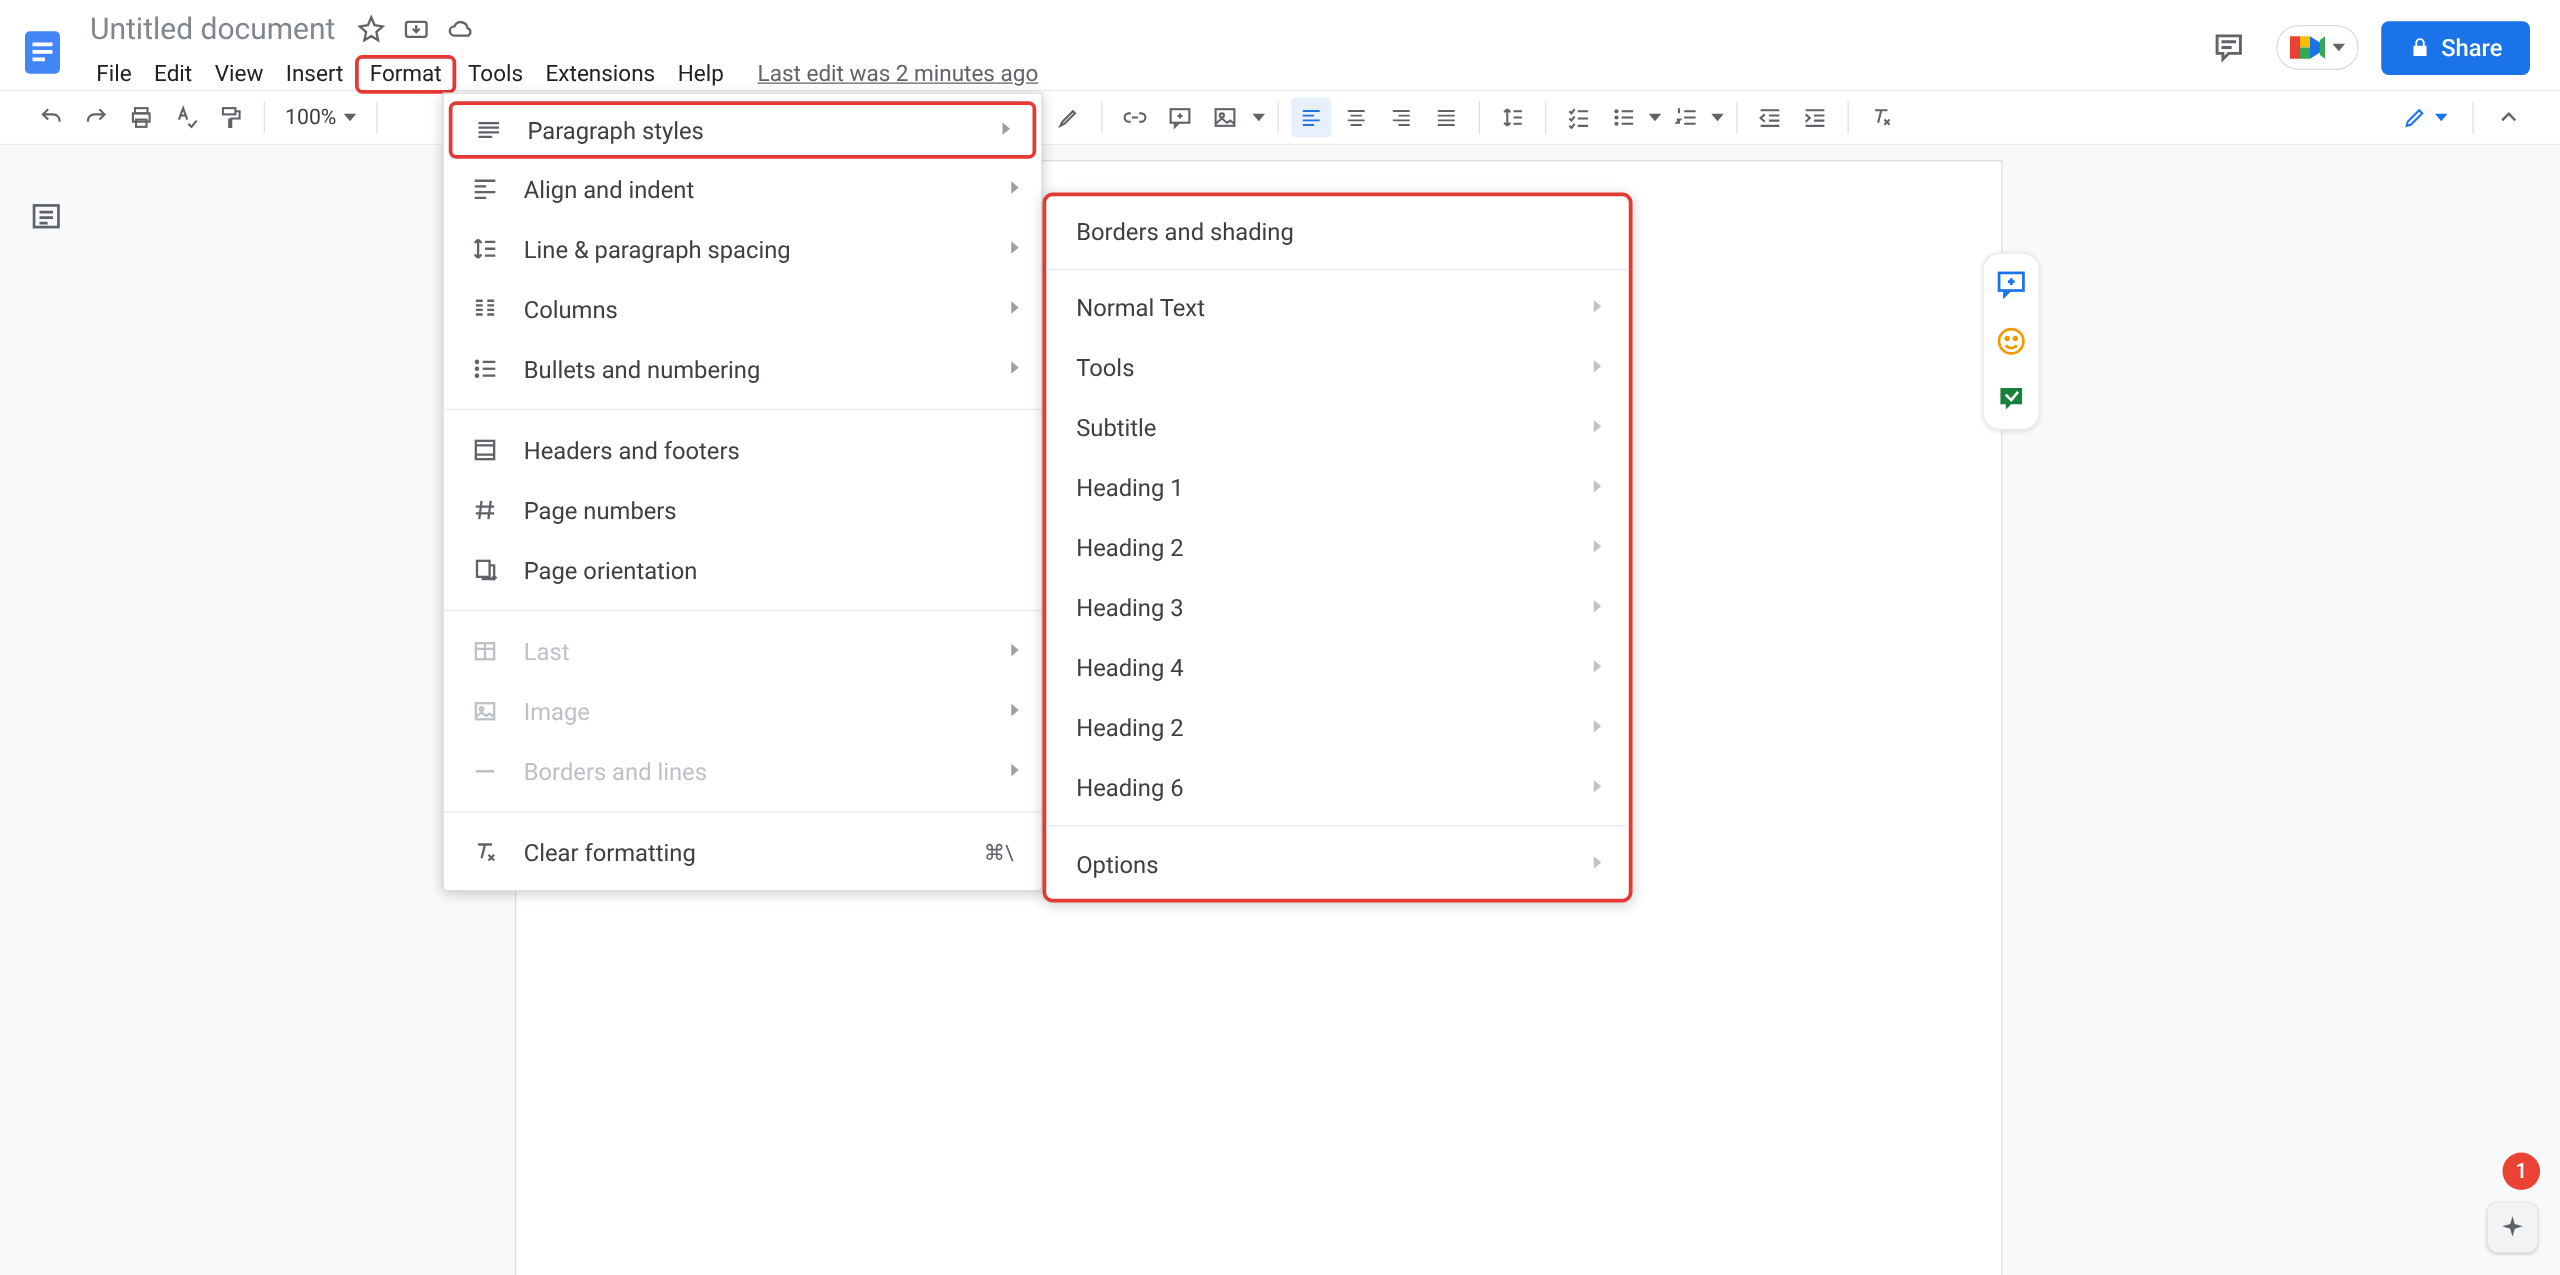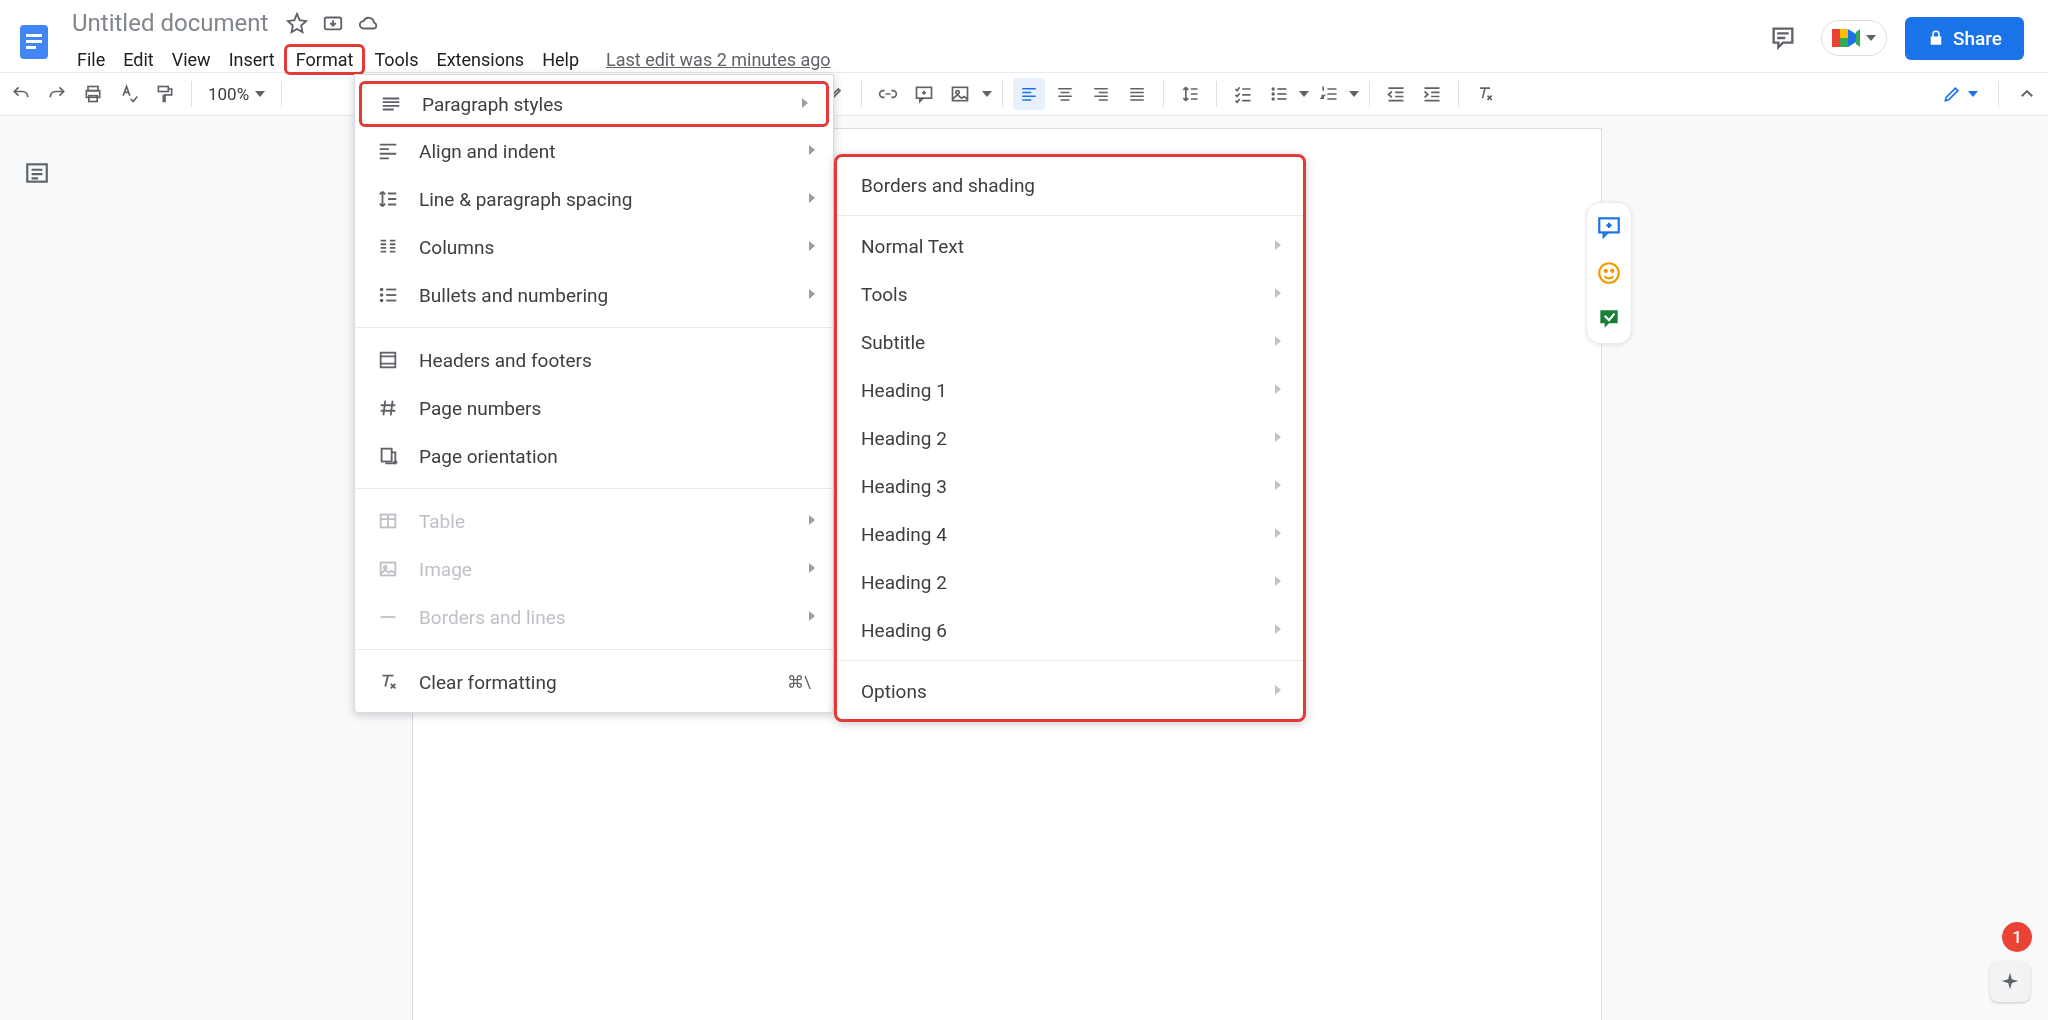--- a/index.html
+++ b/index.html
@@ -20,21 +20,21 @@
   .menu-item.open-hl { border:3px solid #e53935; border-radius:6px; padding:2px 9px; }
   .last-edit { color:#5f6368; font-size:18px; text-decoration:underline; margin-left:18px; }
 
   .title-right { margin-left:auto; display:flex; align-items:center; gap:18px; padding-right:16px; height:60px; }
   .cmt-btn { width:40px; height:40px; display:flex; align-items:center; justify-content:center; color:#5f6368; }
   .meet-pill { display:flex; align-items:center; gap:6px; border:1px solid #dadce0; border-radius:22px; padding:6px 10px; }
   .meet-logo { width:28px; height:22px; position:relative; }
   .share-btn { background:#1a73e8; color:#fff; border-radius:6px; padding:10px 22px; font-size:19px; font-weight:500; display:flex; align-items:center; gap:8px; }
 
   
-  .toolbar { height:44px; border-top:1px solid #e8eaed; border-bottom:1px solid #e8eaed; display:flex; align-items:center; padding:0 5px; gap:4px; }
+  .toolbar { height:44px; border-top:1px solid #e8eaed; border-bottom:1px solid #e8eaed; display:flex; align-items:center; padding:0 25px; gap:4px; }
   .tb-btn { width:32px; height:32px; display:flex; align-items:center; justify-content:center; color:#5f6368; border-radius:4px; }
   .tb-btn.active { background:#e8f0fe; color:#1a73e8; }
   .tb-sep { width:1px; height:26px; background:#e0e0e0; margin:0 6px; }
   .zoom { font-size:17px; color:#3c4043; padding:0 6px; display:flex; align-items:center; gap:6px;}
   .toolbar-gap { width:362px; } 
   .tb-right { margin-left:auto; display:flex; align-items:center; gap:6px; }
   .pen-pill { display:flex; align-items:center; gap:6px; background:#fff; border-radius:4px; padding:4px 8px; color:#1a73e8; }
 
   
   .canvas { position:absolute; top:116px; left:0; right:0; bottom:0; background:#f8f9fa; }
@@ -421,21 +421,21 @@
       <span>Page orientation</span>
     </div>
     <div class="fm-sep"></div>
     <div class="fm-item disabled">
       <span class="fi-icon">
         <svg width="22" height="22" viewBox="0 0 24 24" fill="none" stroke="#bdc1c6" stroke-width="2">
           <rect x="4" y="5" width="16" height="14"></rect>
           <path d="M4 10h16M12 5v14"></path>
         </svg>
       </span>
-      <span>Table</span>
+      <span>Last</span>
       <span class="arrow"><span class="tri-right"></span></span>
     </div>
     <div class="fm-item disabled">
       <span class="fi-icon">
         <svg width="22" height="22" viewBox="0 0 24 24" fill="none" stroke="#bdc1c6" stroke-width="2">
           <rect x="4" y="5" width="16" height="14"></rect>
           <circle cx="9" cy="10" r="1.5"></circle>
           <path d="M4 17l5-4 4 3 3-2 4 3"></path>
         </svg>
       </span>

